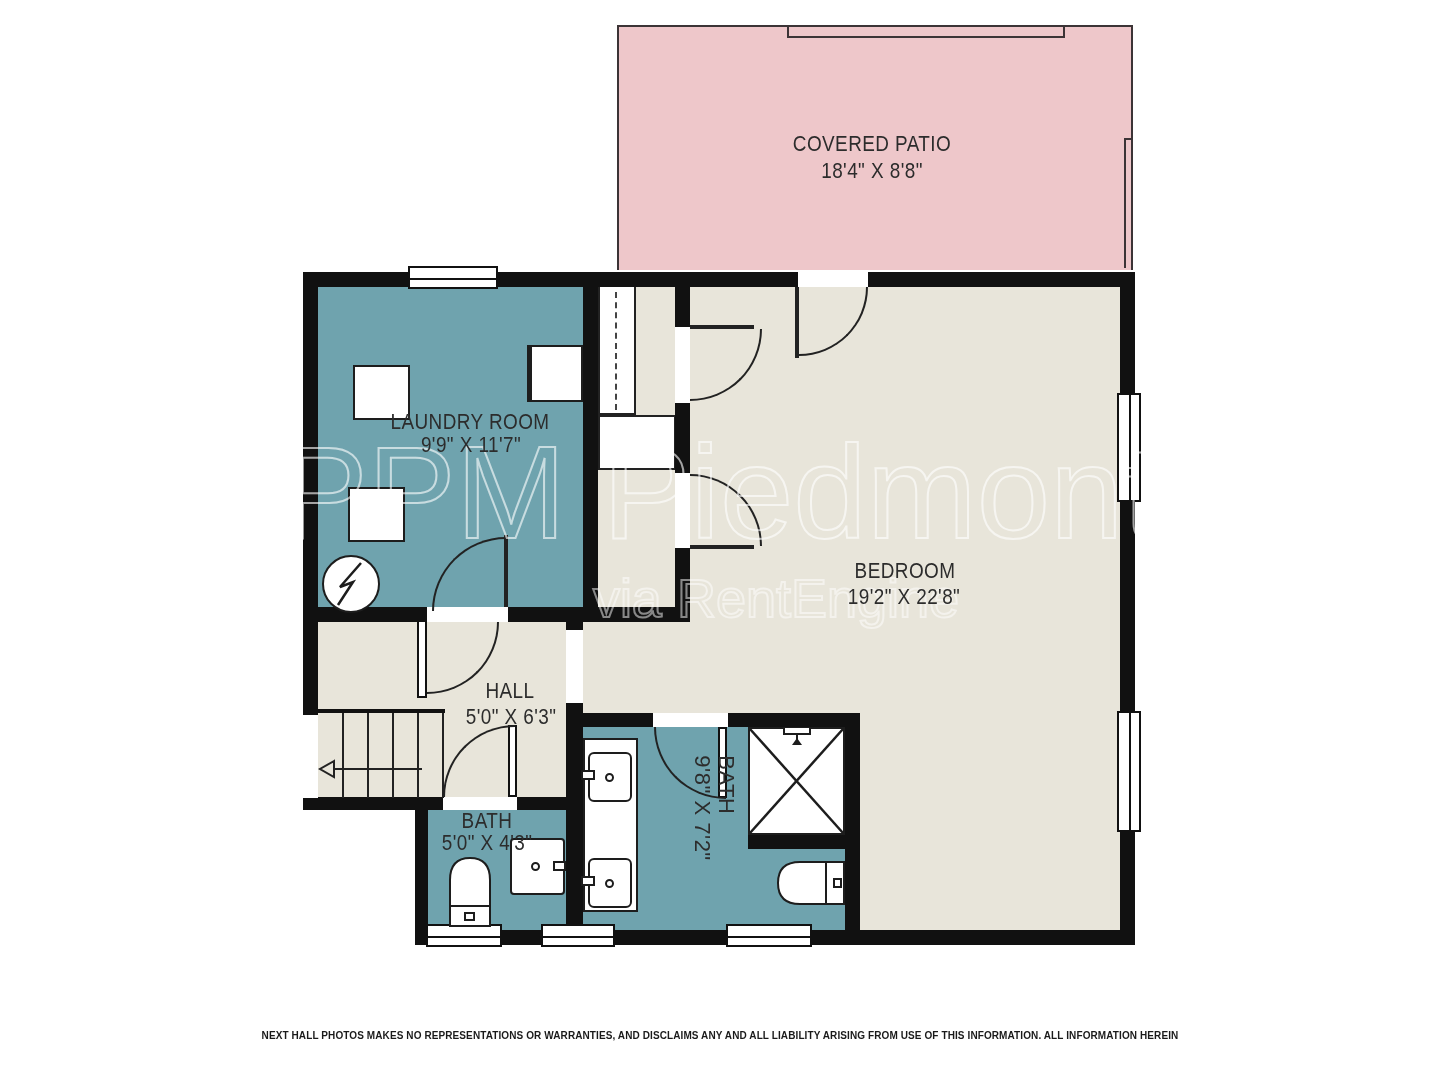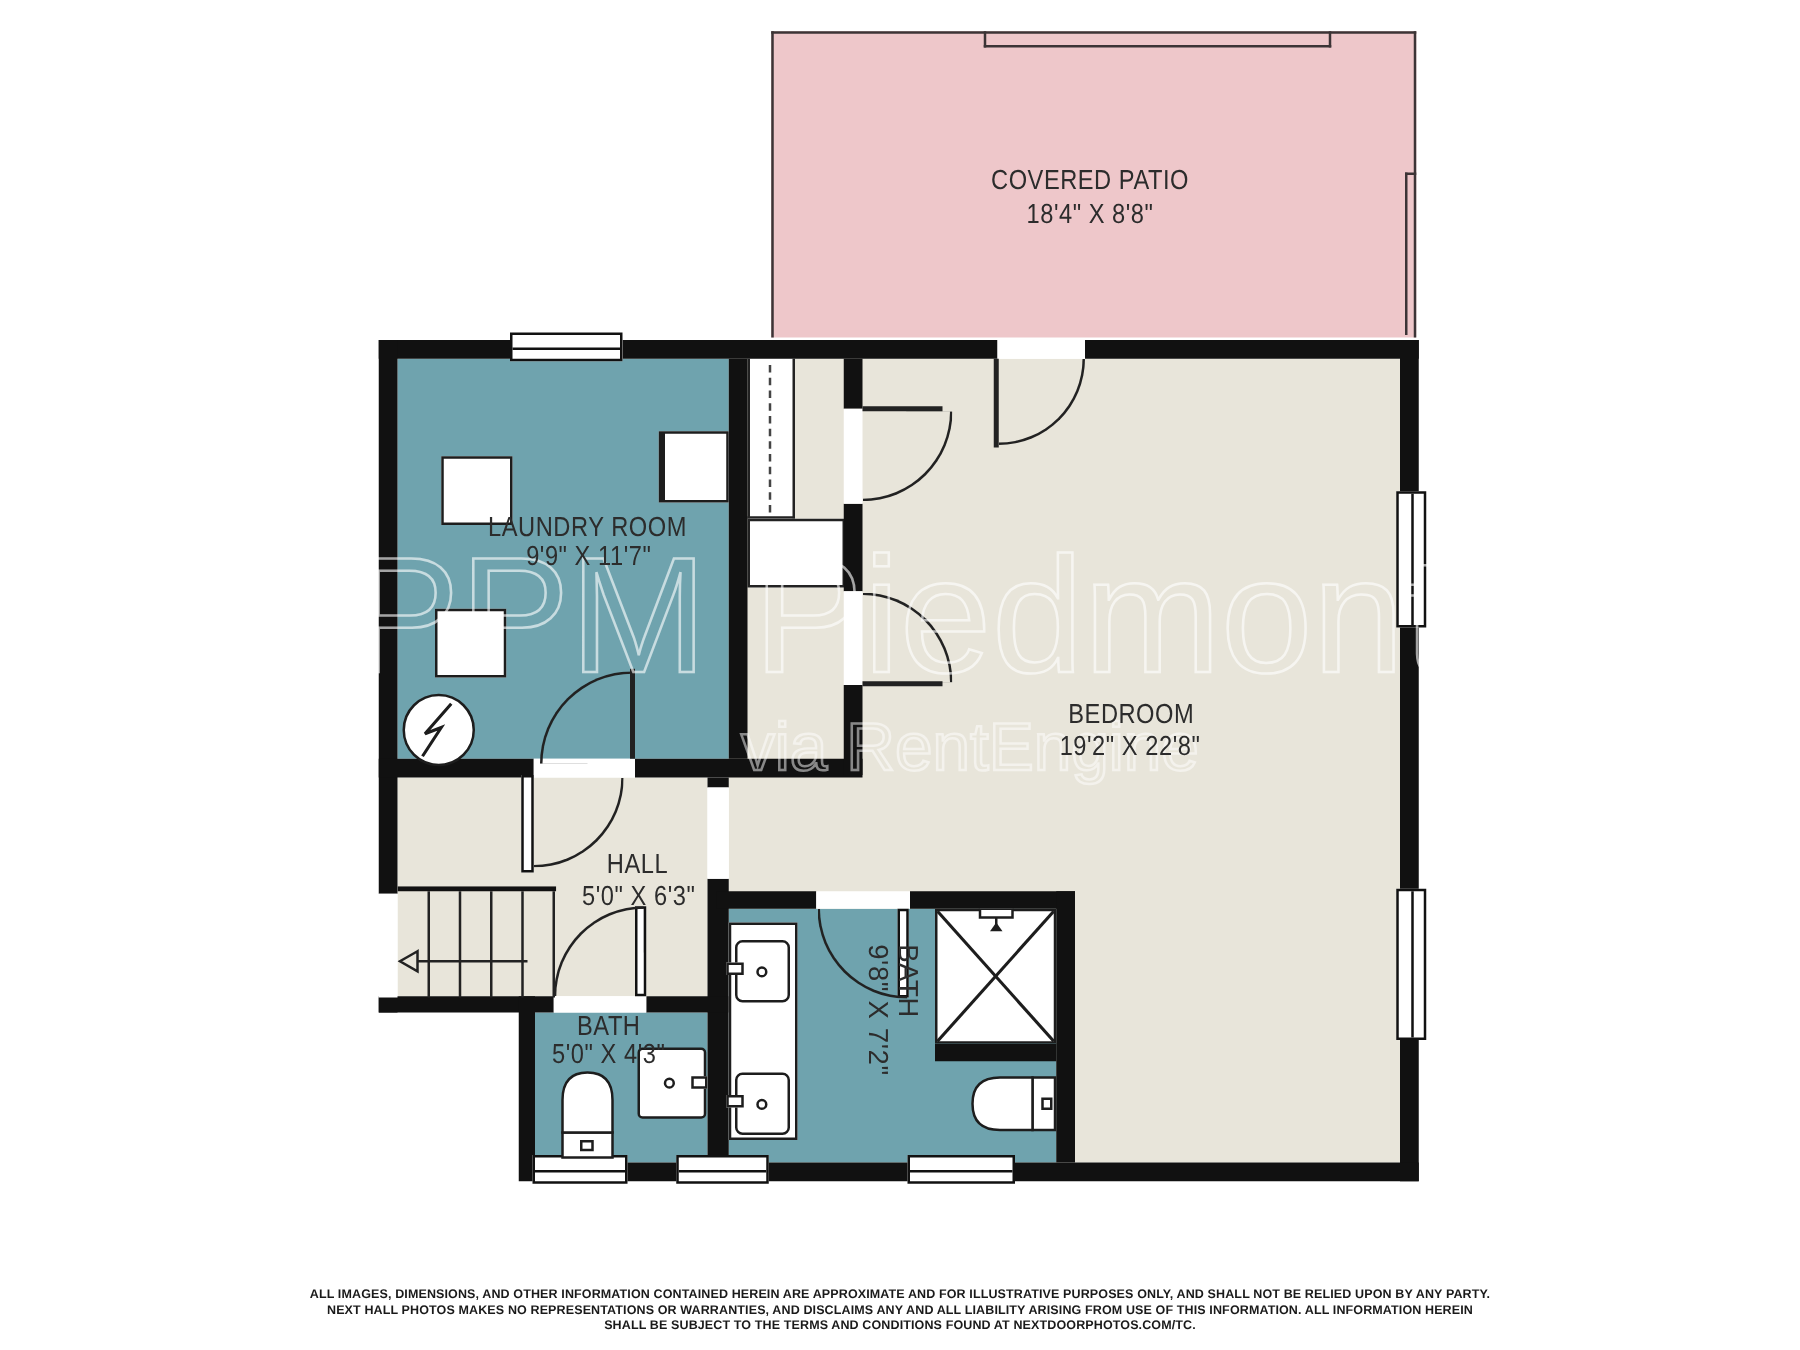--- a/index.html
+++ b/index.html
@@ -195,18 +195,16 @@
 
   <div class="lbl" style="left:487px;top:821px;">BATH</div>
   <div class="lbl" style="left:487px;top:843px;">5'0" X 4'3"</div>
 
   <div class="lbl-v" style="left:714px;top:808px;">
     <span style="display:block;">BATH</span>
     <span style="display:block;">9'8" X 7'2"</span>
   </div>
 
   <div class="disc">
-    <div>ALL IMAGES, DIMENSIONS, AND OTHER INFORMATION CONTAINED HEREIN ARE APPROXIMATE AND FOR ILLUSTRATIVE PURPOSES ONLY, AND SHALL NOT BE RELIED UPON BY ANY PARTY.</div>
     <div>NEXT HALL PHOTOS MAKES NO REPRESENTATIONS OR WARRANTIES, AND DISCLAIMS ANY AND ALL LIABILITY ARISING FROM USE OF THIS INFORMATION. ALL INFORMATION HEREIN</div>
-    <div>SHALL BE SUBJECT TO THE TERMS AND CONDITIONS FOUND AT NEXTDOORPHOTOS.COM/TC.</div>
   </div>
 
 </div>
 
 </body></html>

